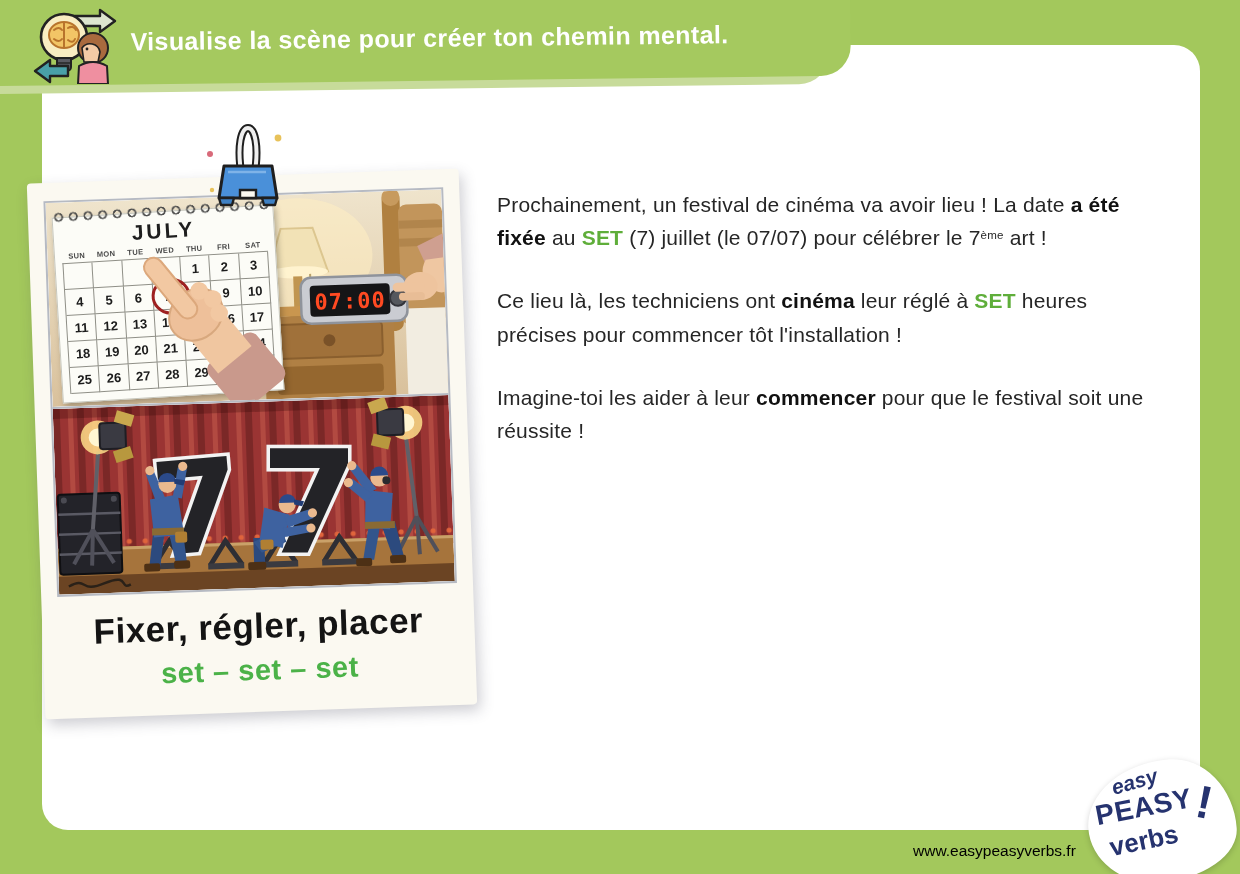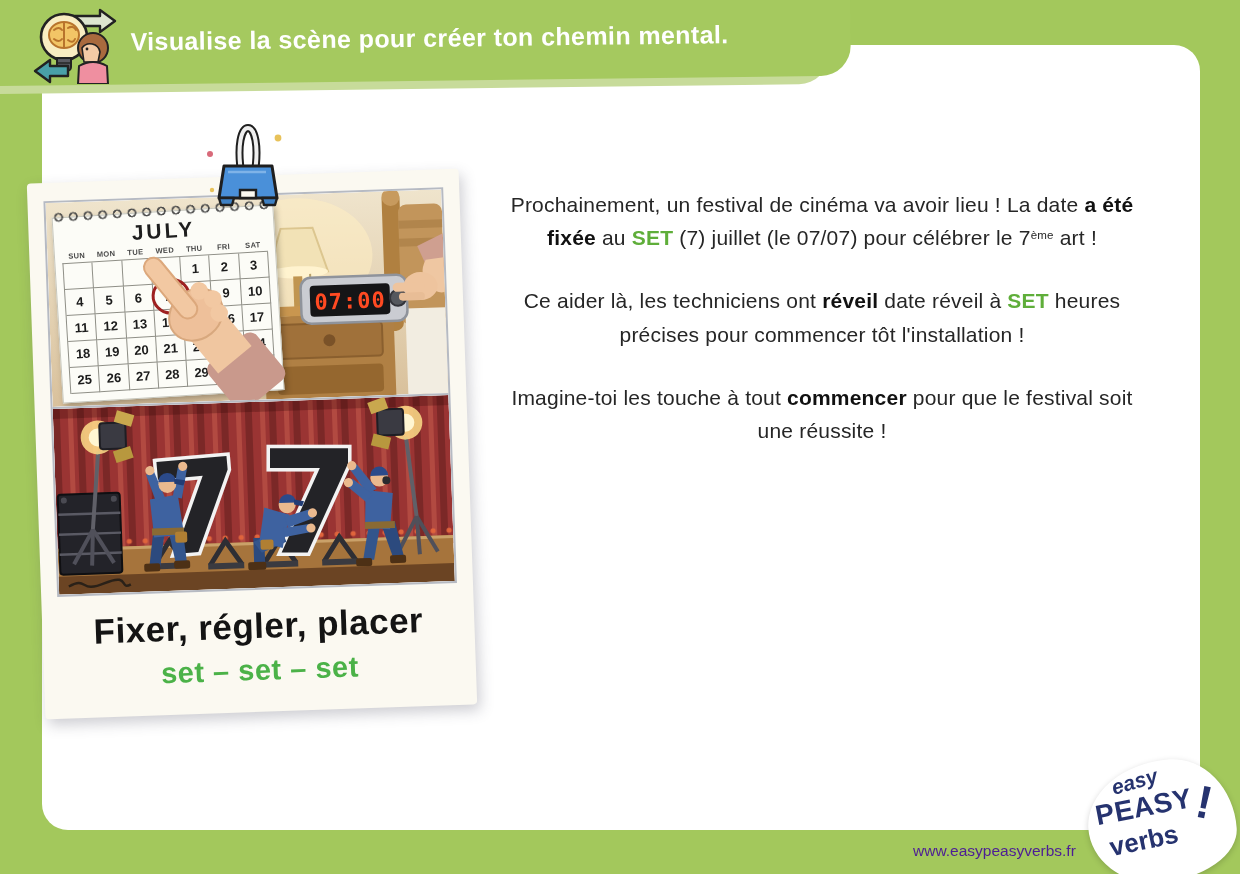--- a/index.html
+++ b/index.html
@@ -60,28 +60,28 @@
     border-top:1px solid #8f8f87;border-left:1px solid #8f8f87;}
   .cal-grid .cell{height:25px;border-right:1px solid #8f8f87;border-bottom:1px solid #8f8f87;
     display:flex;align-items:center;justify-content:center;
     font-size:13px;font-weight:600;color:#1c1c1c;}
   .cal-circle{position:absolute;left:94px;top:66px;width:33px;height:31px;
     border:3px solid #9e2020;border-radius:50%;transform:rotate(6deg);}
   .cal-hand{position:absolute;right:-26px;bottom:-20px;width:150px;height:136px;}
   
   .clip{position:absolute;left:198px;top:116px;width:96px;height:96px;z-index:5;}
   
-  .story{position:absolute;left:497px;top:188px;width:650px;text-align:center;
+  .story{position:absolute;left:497px;top:188px;width:650px;text-align:left;
     font-size:21px;line-height:1.58;color:#262626;letter-spacing:.2px;}
   .story .para{margin:0 0 30px;}
   .story .b{font-weight:700;color:#111;}
   .story .g{color:#5fae3a;font-weight:800;}
   .story .sup{font-size:.55em;vertical-align:.5em;}
   
-  .footer-url{position:absolute;left:913px;top:842px;font-size:15.5px;color:#4c1d95;z-index:3;}
+  .footer-url{position:absolute;left:913px;top:842px;font-size:15.5px;color:#000000;z-index:3;}
   .logo-blob{
     position:absolute;left:1088px;top:760px;width:148px;height:122px;z-index:6;
     background:#ffffff;border-radius:58% 42% 55% 45% / 52% 60% 40% 48%;
     transform:rotate(-4deg);box-shadow:0 2px 6px rgba(0,0,0,.18);
     color:#26336f;
   }
   .logo-blob span{position:absolute;font-weight:800;}
   .logo-easy{left:26px;top:8px;font-size:21px;transform:rotate(-12deg);font-style:italic;}
   .logo-peasy{left:8px;top:30px;font-size:28px;transform:rotate(-7deg);letter-spacing:.5px;}
   .logo-verbs{left:20px;top:64px;font-size:26px;transform:rotate(-8deg);}
@@ -367,22 +367,22 @@
   <path d="M44 62 C 38 28, 44 12, 50 12 C 56 12, 62 28, 56 62" fill="none" stroke="#efefef" stroke-width="4" stroke-linecap="round"></path>
   <path d="M26 50 L74 50 L79 82 L21 82 Z" fill="#4a90d9" stroke="#1f1f1f" stroke-width="3" stroke-linejoin="round"></path>
   <path d="M42 74 h16 v8 h-16 z" fill="#fbf9f1" stroke="#1f1f1f" stroke-width="2.4"></path>
   <path d="M21 82 h15 l-2 7 h-11 z" fill="#3f81c4" stroke="#1f1f1f" stroke-width="2.4" stroke-linejoin="round"></path>
   <path d="M64 82 h15 l-2 7 h-11 z" fill="#3f81c4" stroke="#1f1f1f" stroke-width="2.4" stroke-linejoin="round"></path>
   <line x1="30" y1="56" x2="68" y2="56" stroke="#7fb3e8" stroke-width="2.5"></line>
 </svg>
 
 <div class="story">
     <p class="para"><span>Prochainement, un festival de cinéma va avoir lieu&nbsp;! La date </span><span class="b">a été fixée</span><span> au </span><span class="b g">SET</span><span> (7) juillet (le 07/07) pour célébrer le 7</span><span class="sup">ème</span><span> art&nbsp;!</span></p>
-    <p class="para"><span>Ce aider là, les techniciens ont </span><span class="b">réveil</span><span> date réveil à </span><span class="b g">SET</span><span> heures précises pour commencer tôt l'installation&nbsp;!</span></p>
-    <p class="para"><span>Imagine-toi les touche à tout </span><span class="b">commencer</span><span> pour que le festival soit une réussite&nbsp;!</span></p>
+    <p class="para"><span>Ce lieu là, les techniciens ont </span><span class="b">cinéma</span><span> leur réglé à </span><span class="b g">SET</span><span> heures précises pour commencer tôt l'installation&nbsp;!</span></p>
+    <p class="para"><span>Imagine-toi les aider à leur </span><span class="b">commencer</span><span> pour que le festival soit une réussite&nbsp;!</span></p>
   </div>
 
 <div class="footer-url">www.easypeasyverbs.fr</div>
 <div class="logo-blob">
   <span class="logo-easy">easy</span>
   <span class="logo-peasy">PEASY</span>
   <span class="logo-verbs">verbs</span>
   <span class="logo-exclaim">!</span>
 </div>
 

